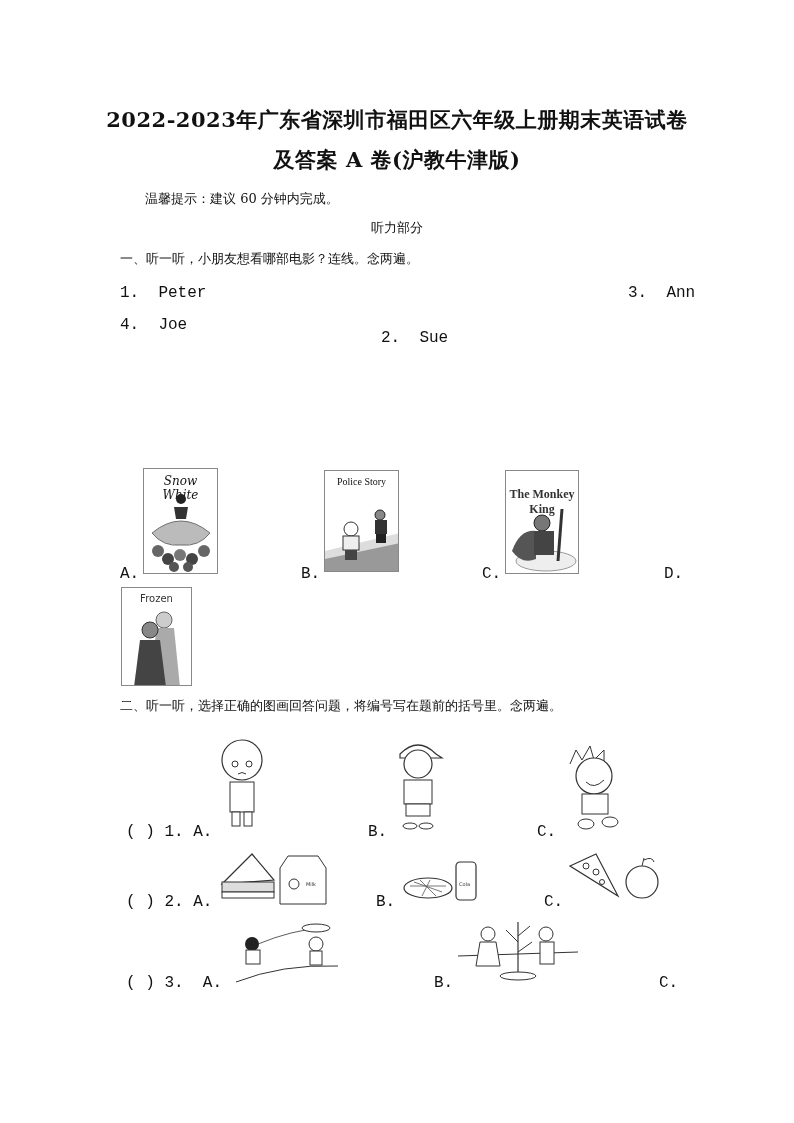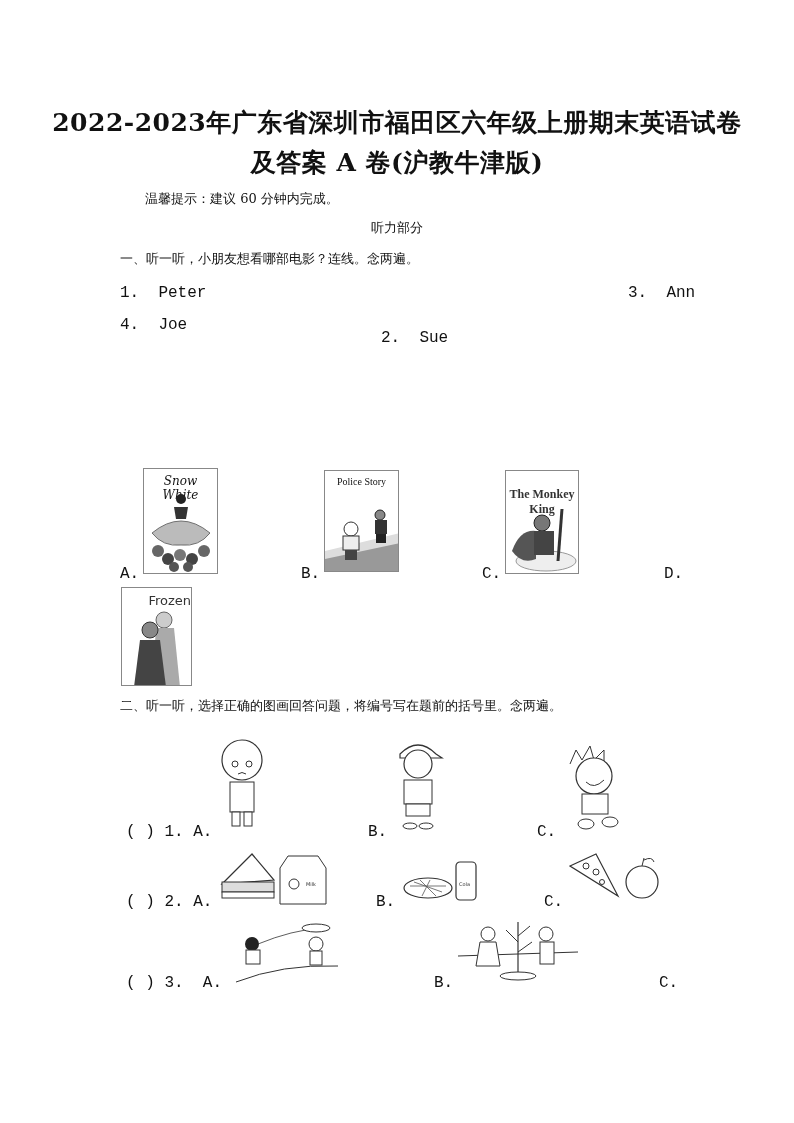--- a/index.html
+++ b/index.html
@@ -1,19 +1,19 @@
 <!DOCTYPE html>
 <html><head>
 <meta charset="utf-8">
 <style>
   html, body { margin: 0; padding: 0; background: #ffffff; }
   body { width: 794px; height: 1123px; position: relative; overflow: hidden;
          font-family: "DejaVu Serif", "Liberation Serif", serif; color: #111; }
   .abs { position: absolute; }
-  .title { left: 0; width: 794px; text-align: center; font-size: 25px; font-weight: bold;
+  .title { left: 0; width: 794px; text-align: center; font-size: 21px; font-weight: bold;
            font-family: "DejaVu Serif", serif; letter-spacing: 0.5px; }
   .txt { font-size: 13px; white-space: nowrap; }
   .mono { font-family: "Liberation Mono", "DejaVu Sans Mono", monospace; font-size: 16px; white-space: nowrap; }
   .poster { border: 1px solid #888; background: #fff; overflow: hidden; box-sizing: border-box; }
   .poster-title { position: absolute; left: 0; right: 0; text-align: center; }
   .pic { position: absolute; }
 </style>
 </head>
 <body>
 
@@ -77,21 +77,21 @@
     <ellipse cx="40" cy="60" rx="30" ry="10" fill="#eee" stroke="#999"></ellipse>
     <path d="M6 50 Q14 28 30 30 L30 58 Q16 64 6 50 Z" fill="#555"></path>
     <circle cx="36" cy="22" r="8" fill="#777" stroke="#222"></circle>
     <rect x="28" y="30" width="20" height="24" fill="#444"></rect>
     <line x1="56" y1="8" x2="52" y2="60" stroke="#333" stroke-width="3"></line>
   </svg>
 </div>
 
 <div class="abs mono" style="left:664px; top:565px;">D.</div>
 <div class="abs poster" style="left:121px; top:587px; width:71px; height:99px;">
-  <div class="poster-title" style="top:5px; font-family:'DejaVu Sans',sans-serif; font-size:13px; color:#333;text-align:right;">Frozen</div>
+  <div class="poster-title" style="top:5px; font-family:'DejaVu Sans',sans-serif; font-size:10px; color:#333;">Frozen</div>
   <svg class="pic" style="left:0; top:18px;" width="71" height="81" viewBox="0 0 71 81">
     <circle cx="42" cy="14" r="8" fill="#ccc" stroke="#666"></circle>
     <path d="M34 22 L52 22 L58 81 L30 81 Z" fill="#aaa"></path>
     <circle cx="28" cy="24" r="8" fill="#888" stroke="#333"></circle>
     <path d="M18 34 L38 34 L44 81 L12 81 Z" fill="#444"></path>
   </svg>
 </div>
 
 <div class="abs txt" style="left:120px; top:697px;">二、听一听，选择正确的图画回答问题，将编号写在题前的括号里。念两遍。</div>
 

